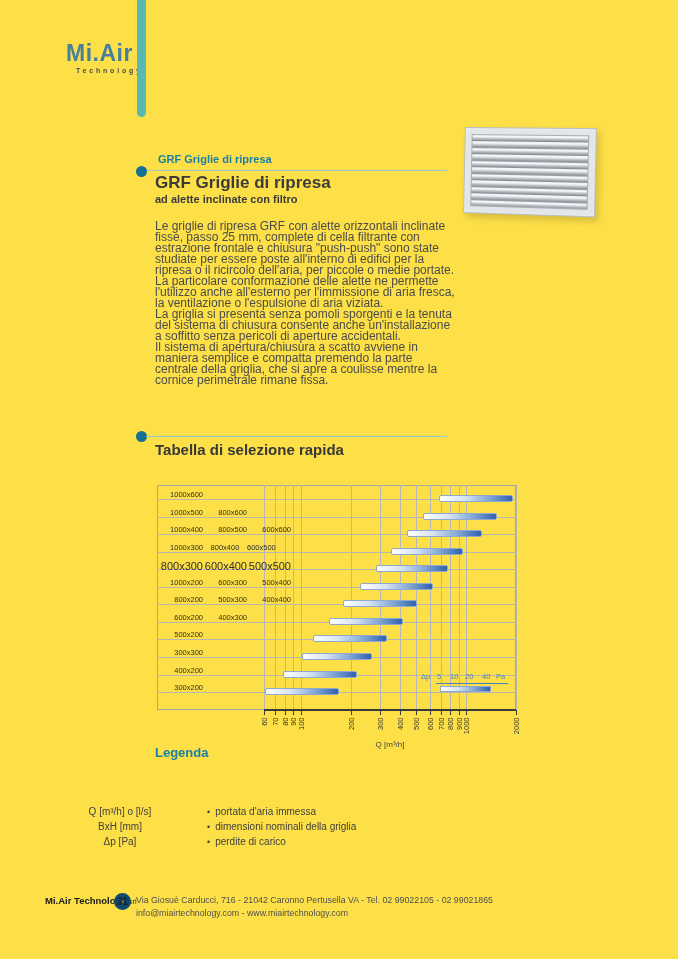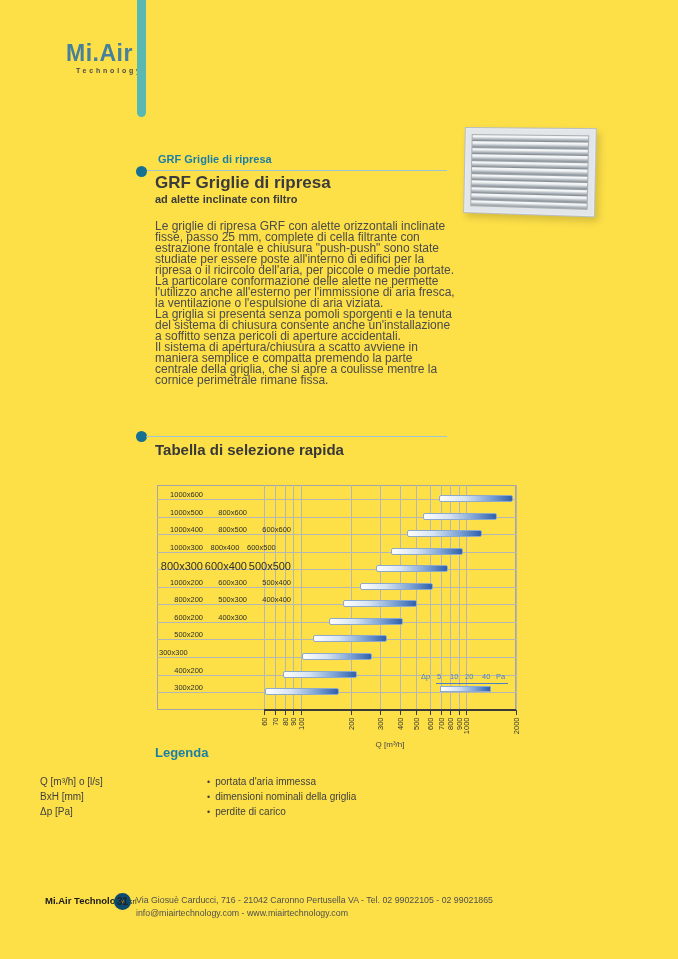--- a/index.html
+++ b/index.html
@@ -28,21 +28,21 @@
   .page-subtitle { position:absolute; left:155px; top:193px; font-size:11px; font-weight:bold; color:#3b3b3b; }
   .body-text { position:absolute; left:155px; top:221px; width:303px; font-size:12px; line-height:11px; color:#4b4b4b; }
   .section2-title { position:absolute; left:155px; top:441px; font-size:15px; font-weight:bold; color:#383838; }
 
   
   .x-axis-title { position:absolute; left:350px; top:740px; width:80px; text-align:center; font-size:8px; color:#444; }
 
   
   .legenda-title { position:absolute; left:155px; top:745px; font-size:13px; font-weight:bold; color:#1b7ea5; }
   .legend-row { position:absolute; left:40px; width:430px; display:flex; align-items:baseline; font-size:10px; color:#3f3f3f; }
-  .legend-term { flex:0 0 160px; text-align:left; }
+  .legend-term { flex:0 0 160px; text-align:center;margin-top:30px; }
   .legend-bullet { margin:0 5px 0 7px; font-size:9px; }
 
   
   .footer-company { position:absolute; left:45px; top:895px; font-size:9.5px; font-weight:bold; color:#1a1a1a; }
   .footer-suffix { font-size:7.5px; font-weight:normal; margin-left:2px; color:#333; }
   .footer-circle { position:absolute; left:114px; top:893px; width:17px; height:17px; border:7px solid #0c4a6e; border-radius:50%;
     display:flex; align-items:center; justify-content:center; font-size:10px; font-weight:bold; color:#222; }
   .footer-address { position:absolute; left:136px; top:894px; font-size:8.8px; line-height:12.8px; color:#4f4f4f; }
 </style>
 </head>
@@ -176,21 +176,21 @@
         <span style="flex: 0 0 44px; text-align: right;">400x300</span>
       </div>
       <div style="position: absolute; left: 157px; top: 639.4px; width: 359px; height: 1px; background: rgb(182, 182, 182);"></div>
       <div style="position: absolute; left: 312.718px; top: 635.4px; width: 74.3001px; height: 7px; border: 1px solid rgb(143, 169, 204); border-radius: 2px; background: linear-gradient(90deg, rgb(255, 255, 255) 0%, rgb(214, 227, 242) 35%, rgb(125, 163, 212) 70%, rgb(48, 96, 172) 100%);"></div>
       <div style="position: absolute; left: 159px; top: 630.4px; width: 135px; height: 9px; display: flex; font-size: 7.5px; color: rgb(46, 46, 46);">
         <span style="flex: 0 0 44px; text-align: right;">500x200</span>
       </div>
       <div style="position: absolute; left: 157px; top: 656.95px; width: 359px; height: 1px; background: rgb(182, 182, 182);"></div>
       <div style="position: absolute; left: 301.544px; top: 652.95px; width: 70.0923px; height: 7px; border: 1px solid rgb(143, 169, 204); border-radius: 2px; background: linear-gradient(90deg, rgb(255, 255, 255) 0%, rgb(214, 227, 242) 35%, rgb(125, 163, 212) 70%, rgb(48, 96, 172) 100%);"></div>
       <div style="position: absolute; left: 159px; top: 647.95px; width: 135px; height: 9px; display: flex; font-size: 7.5px; color: rgb(46, 46, 46);">
-        <span style="flex: 0 0 44px; text-align: left;">300x300</span>
+        <span style="flex: 0 0 44px; text-align: right;">300x300</span>
       </div>
       <div style="position: absolute; left: 157px; top: 674.5px; width: 359px; height: 1px; background: rgb(182, 182, 182);"></div>
       <div style="position: absolute; left: 282.984px; top: 670.5px; width: 73.8214px; height: 7px; border: 1px solid rgb(143, 169, 204); border-radius: 2px; background: linear-gradient(90deg, rgb(255, 255, 255) 0%, rgb(214, 227, 242) 35%, rgb(125, 163, 212) 70%, rgb(48, 96, 172) 100%);"></div>
       <div style="position: absolute; left: 159px; top: 665.5px; width: 135px; height: 9px; display: flex; font-size: 7.5px; color: rgb(46, 46, 46);">
         <span style="flex: 0 0 44px; text-align: right;">400x200</span>
       </div>
       <div style="position: absolute; left: 157px; top: 692.05px; width: 359px; height: 1px; background: rgb(182, 182, 182);"></div>
       <div style="position: absolute; left: 265.326px; top: 688.05px; width: 73.6159px; height: 7px; border: 1px solid rgb(143, 169, 204); border-radius: 2px; background: linear-gradient(90deg, rgb(255, 255, 255) 0%, rgb(214, 227, 242) 35%, rgb(125, 163, 212) 70%, rgb(48, 96, 172) 100%);"></div>
       <div style="position: absolute; left: 159px; top: 683.05px; width: 135px; height: 9px; display: flex; font-size: 7.5px; color: rgb(46, 46, 46);">
         <span style="flex: 0 0 44px; text-align: right;">300x200</span>

